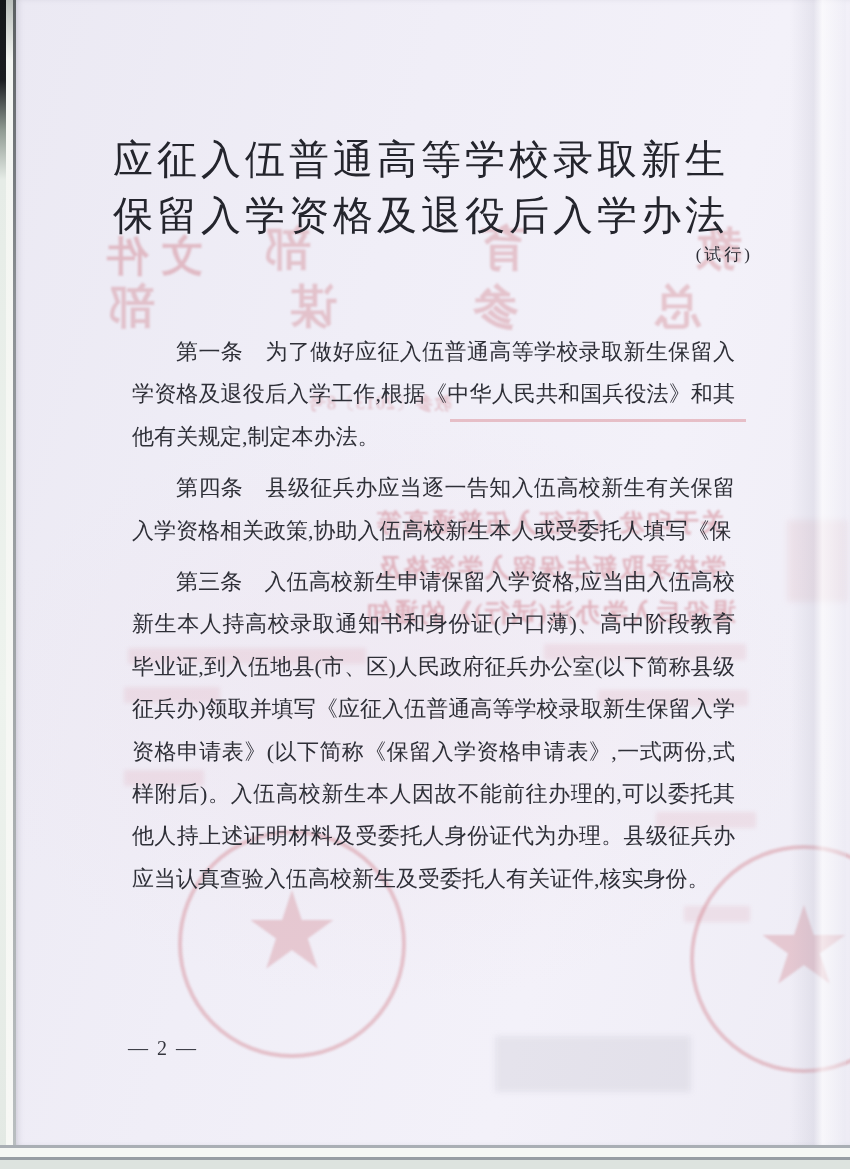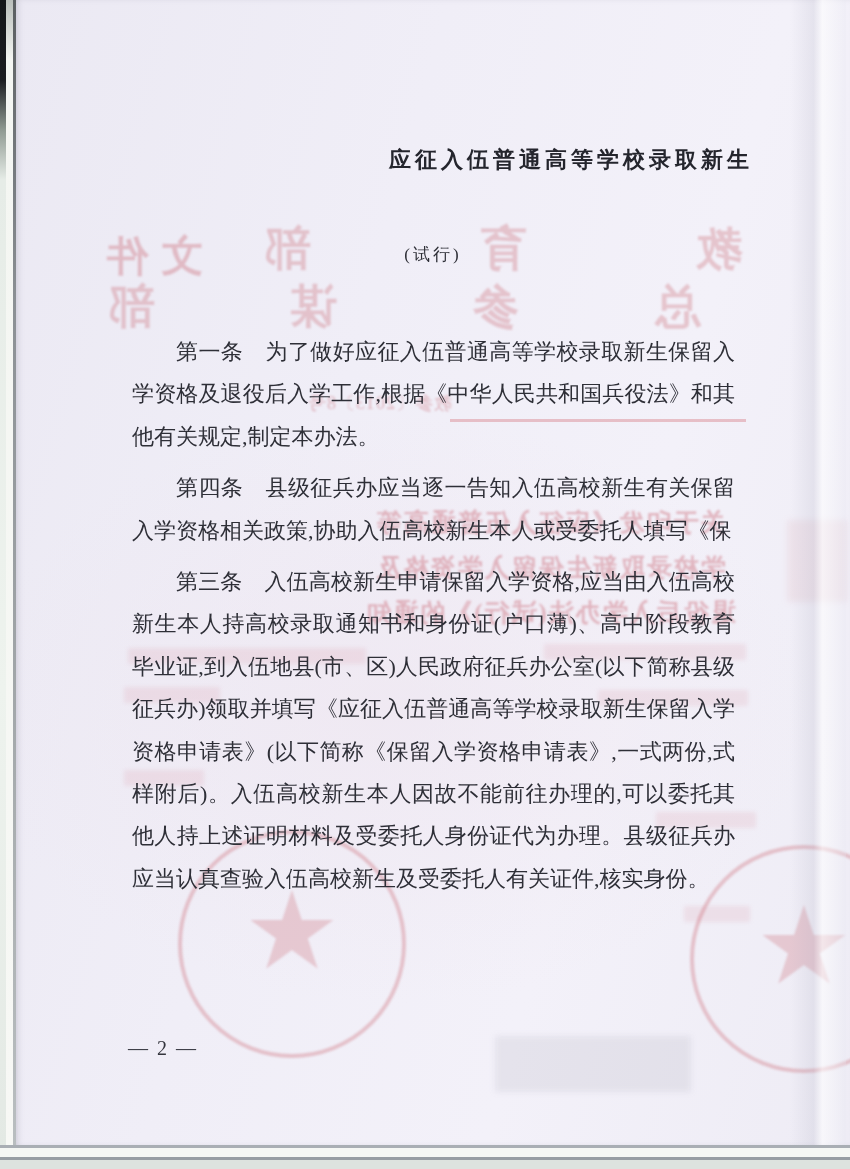--- a/index.html
+++ b/index.html
@@ -106,26 +106,26 @@
   .bf-title{
     position:absolute;left:100px;top:500px;width:400px;
     font-size:25px;font-weight:bold;line-height:45px;text-align:center;
     letter-spacing:2px;filter:blur(1.3px);color:rgba(196,88,100,0.38);
   }
 
   
   .content{position:absolute;left:0;top:0;width:834px;height:1145px;color:#2e2f37;}
   .doc-title{
     position:absolute;left:97px;top:132px;width:640px;
-    text-align:right;font-weight:bold;font-size:22px;line-height:56px;
+    text-align:left;font-weight:normal;font-size:40px;line-height:56px;
     letter-spacing:4px;color:#24252d;
   }
   .doc-subtitle{
     position:absolute;left:97px;top:243px;width:640px;
-    text-align:center;font-size:17px;letter-spacing:3px;color:#2e2f37;
+    text-align:right;font-size:17px;letter-spacing:3px;color:#2e2f37;
   }
   .body-text{
     position:absolute;left:107px;top:322px;width:621px;
     font-size:22px;line-height:42.4px;text-align:justify;
     color:#2e2f37;
   }
   .body-text p{margin:9px;text-indent:2em;}
   .page-number{
     position:absolute;left:112px;top:1037px;
     font-size:20px;letter-spacing:2px;color:#34353d;
@@ -173,20 +173,21 @@
       <div class="bf-title">
         <div>关于印发《应征入伍普通高等</div>
         <div>学校录取新生保留入学资格及</div>
         <div>退役后入学办法(试行)》的通知</div>
       </div>
     </div>
 
     <div class="content">
       <div class="doc-title">
         <div>应征入伍普通高等学校录取新生</div>
+        <div>保留入学资格及退役后入学办法</div>
       </div>
       <div class="doc-subtitle">(试行)</div>
 
       <div class="body-text">
         <p>第一条　为了做好应征入伍普通高等学校录取新生保留入学资格及退役后入学工作,根据《中华人民共和国兵役法》和其他有关规定,制定本办法。</p>
         <p>第四条　县级征兵办应当逐一告知入伍高校新生有关保留入学资格相关政策,协助入伍高校新生本人或受委托人填写《保</p>
         <p>第三条　入伍高校新生申请保留入学资格,应当由入伍高校新生本人持高校录取通知书和身份证(户口薄)、高中阶段教育毕业证,到入伍地县(市、区)人民政府征兵办公室(以下简称县级征兵办)领取并填写《应征入伍普通高等学校录取新生保留入学资格申请表》(以下简称《保留入学资格申请表》,一式两份,式样附后)。入伍高校新生本人因故不能前往办理的,可以委托其他人持上述证明材料及受委托人身份证代为办理。县级征兵办应当认真查验入伍高校新生及受委托人有关证件,核实身份。</p>
       </div>
 
       <div class="page-number">— 2 —</div>

